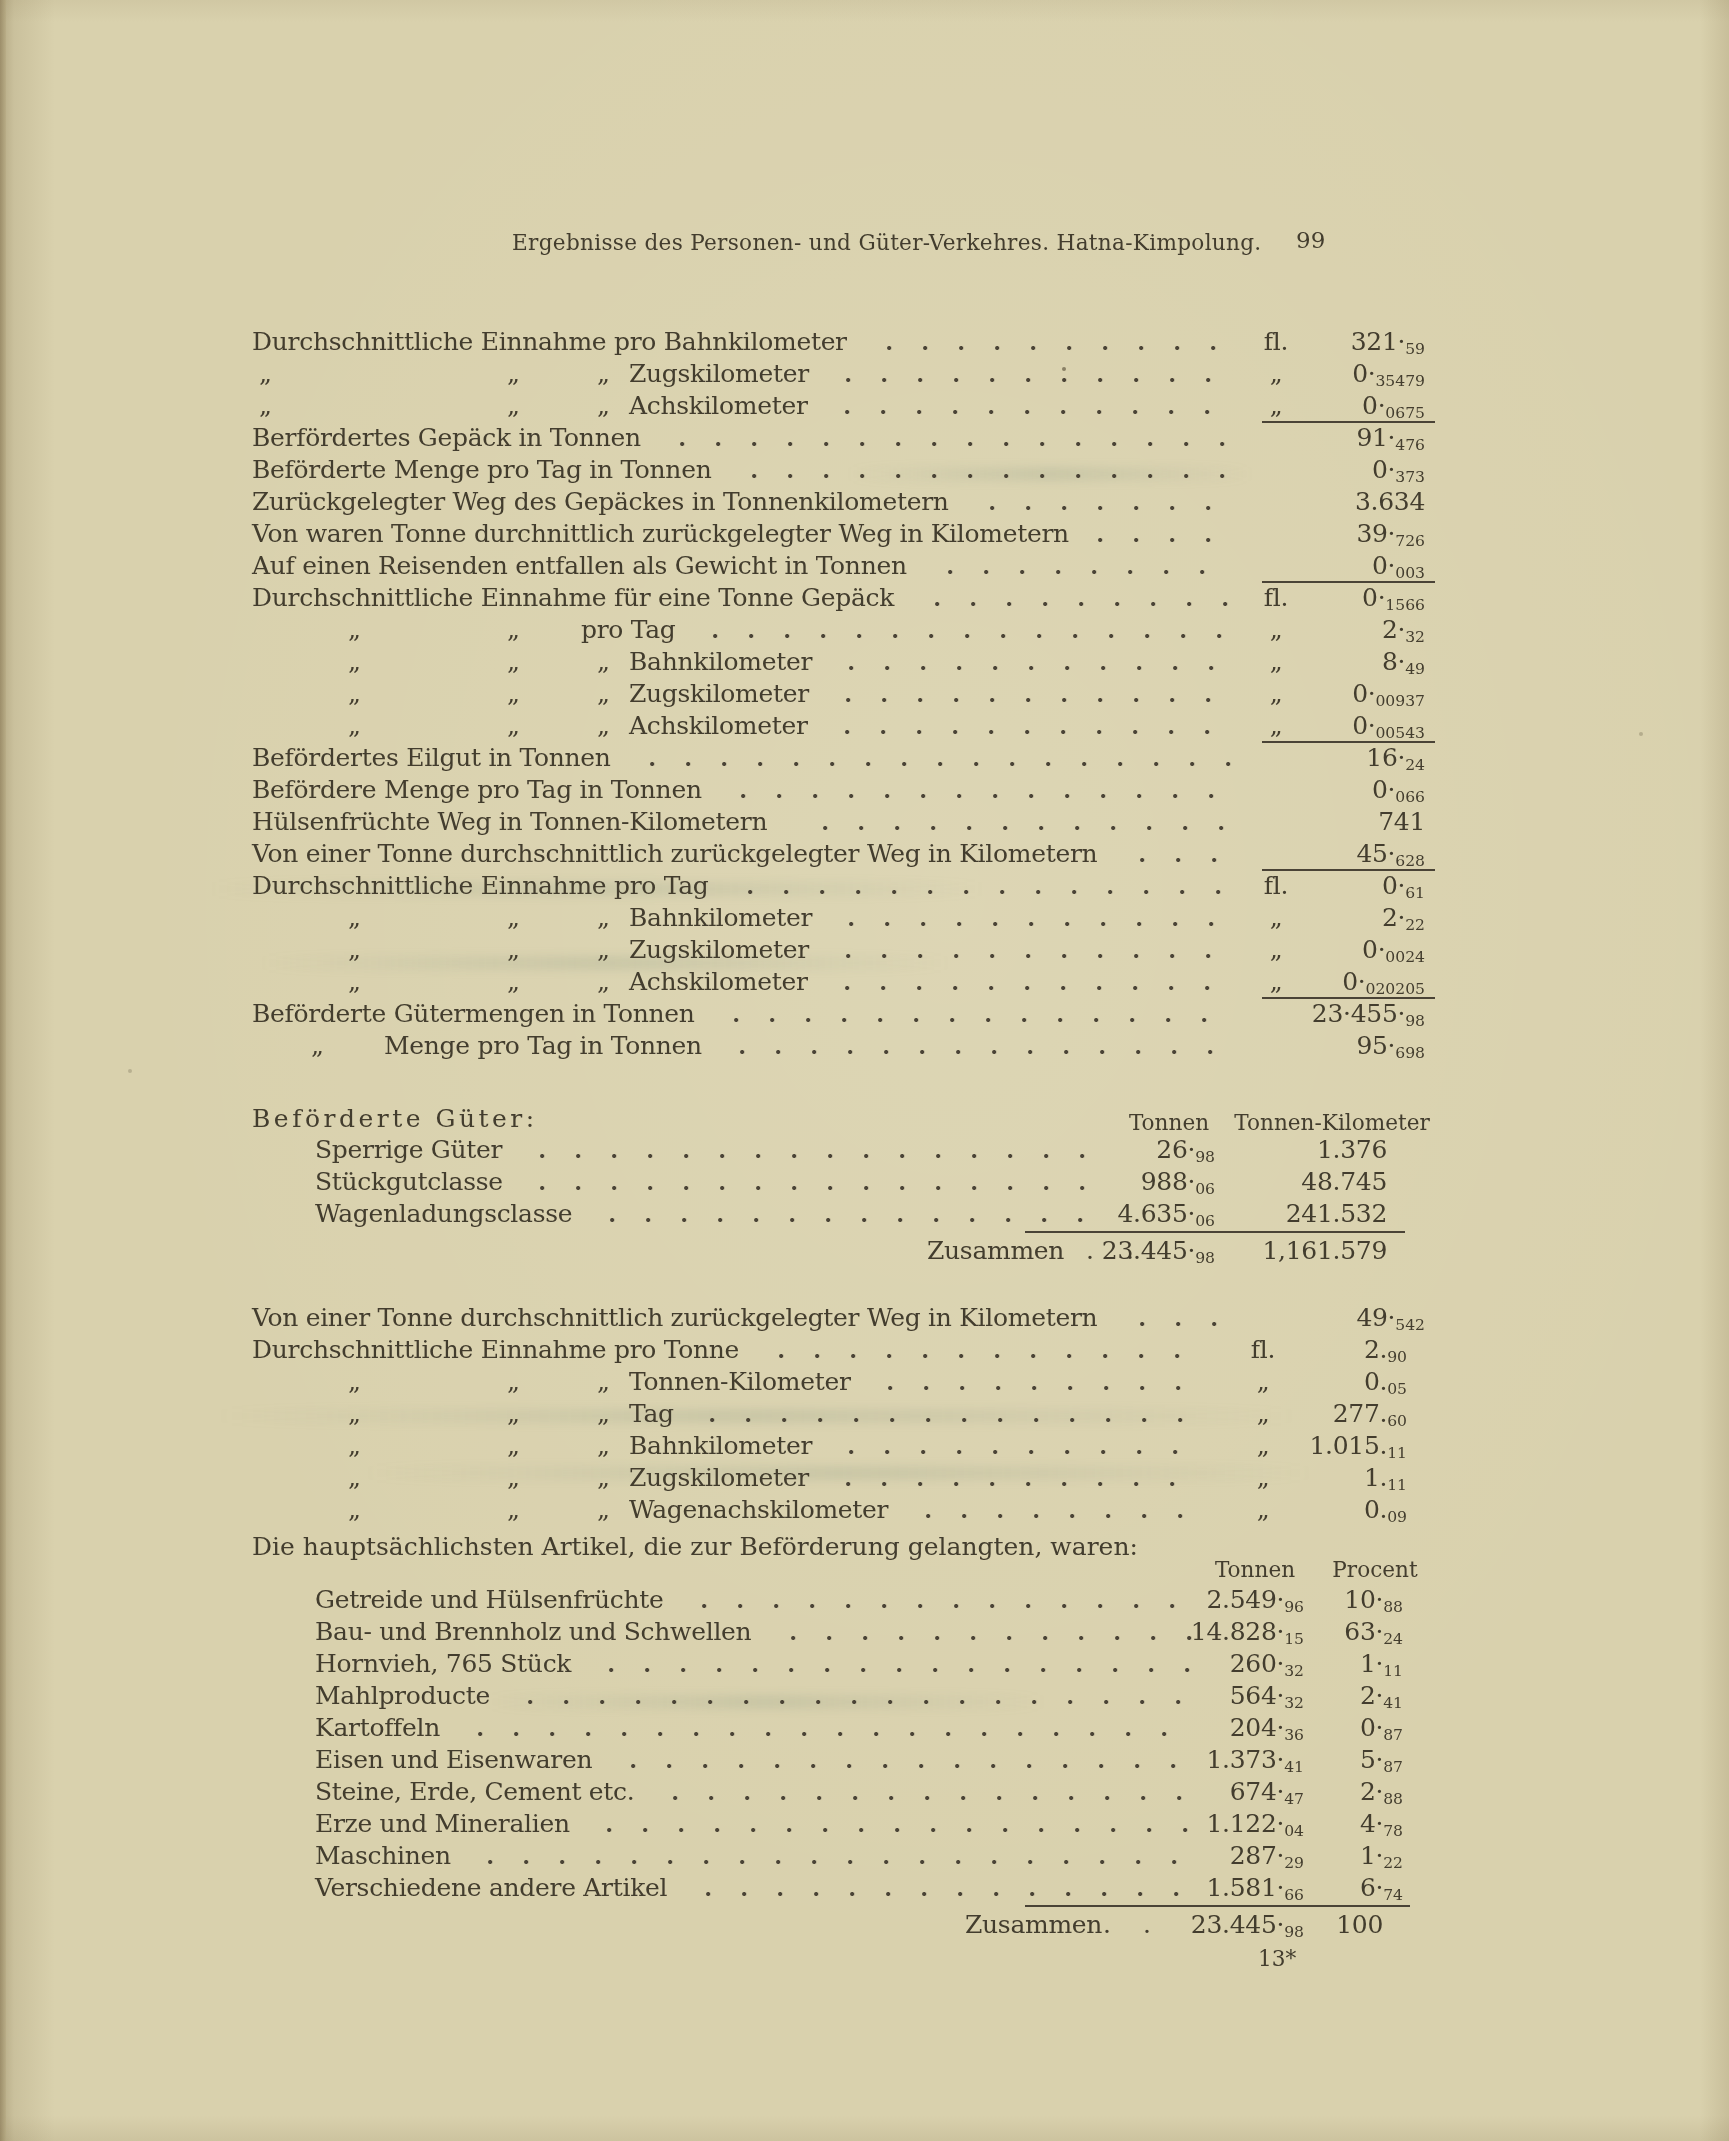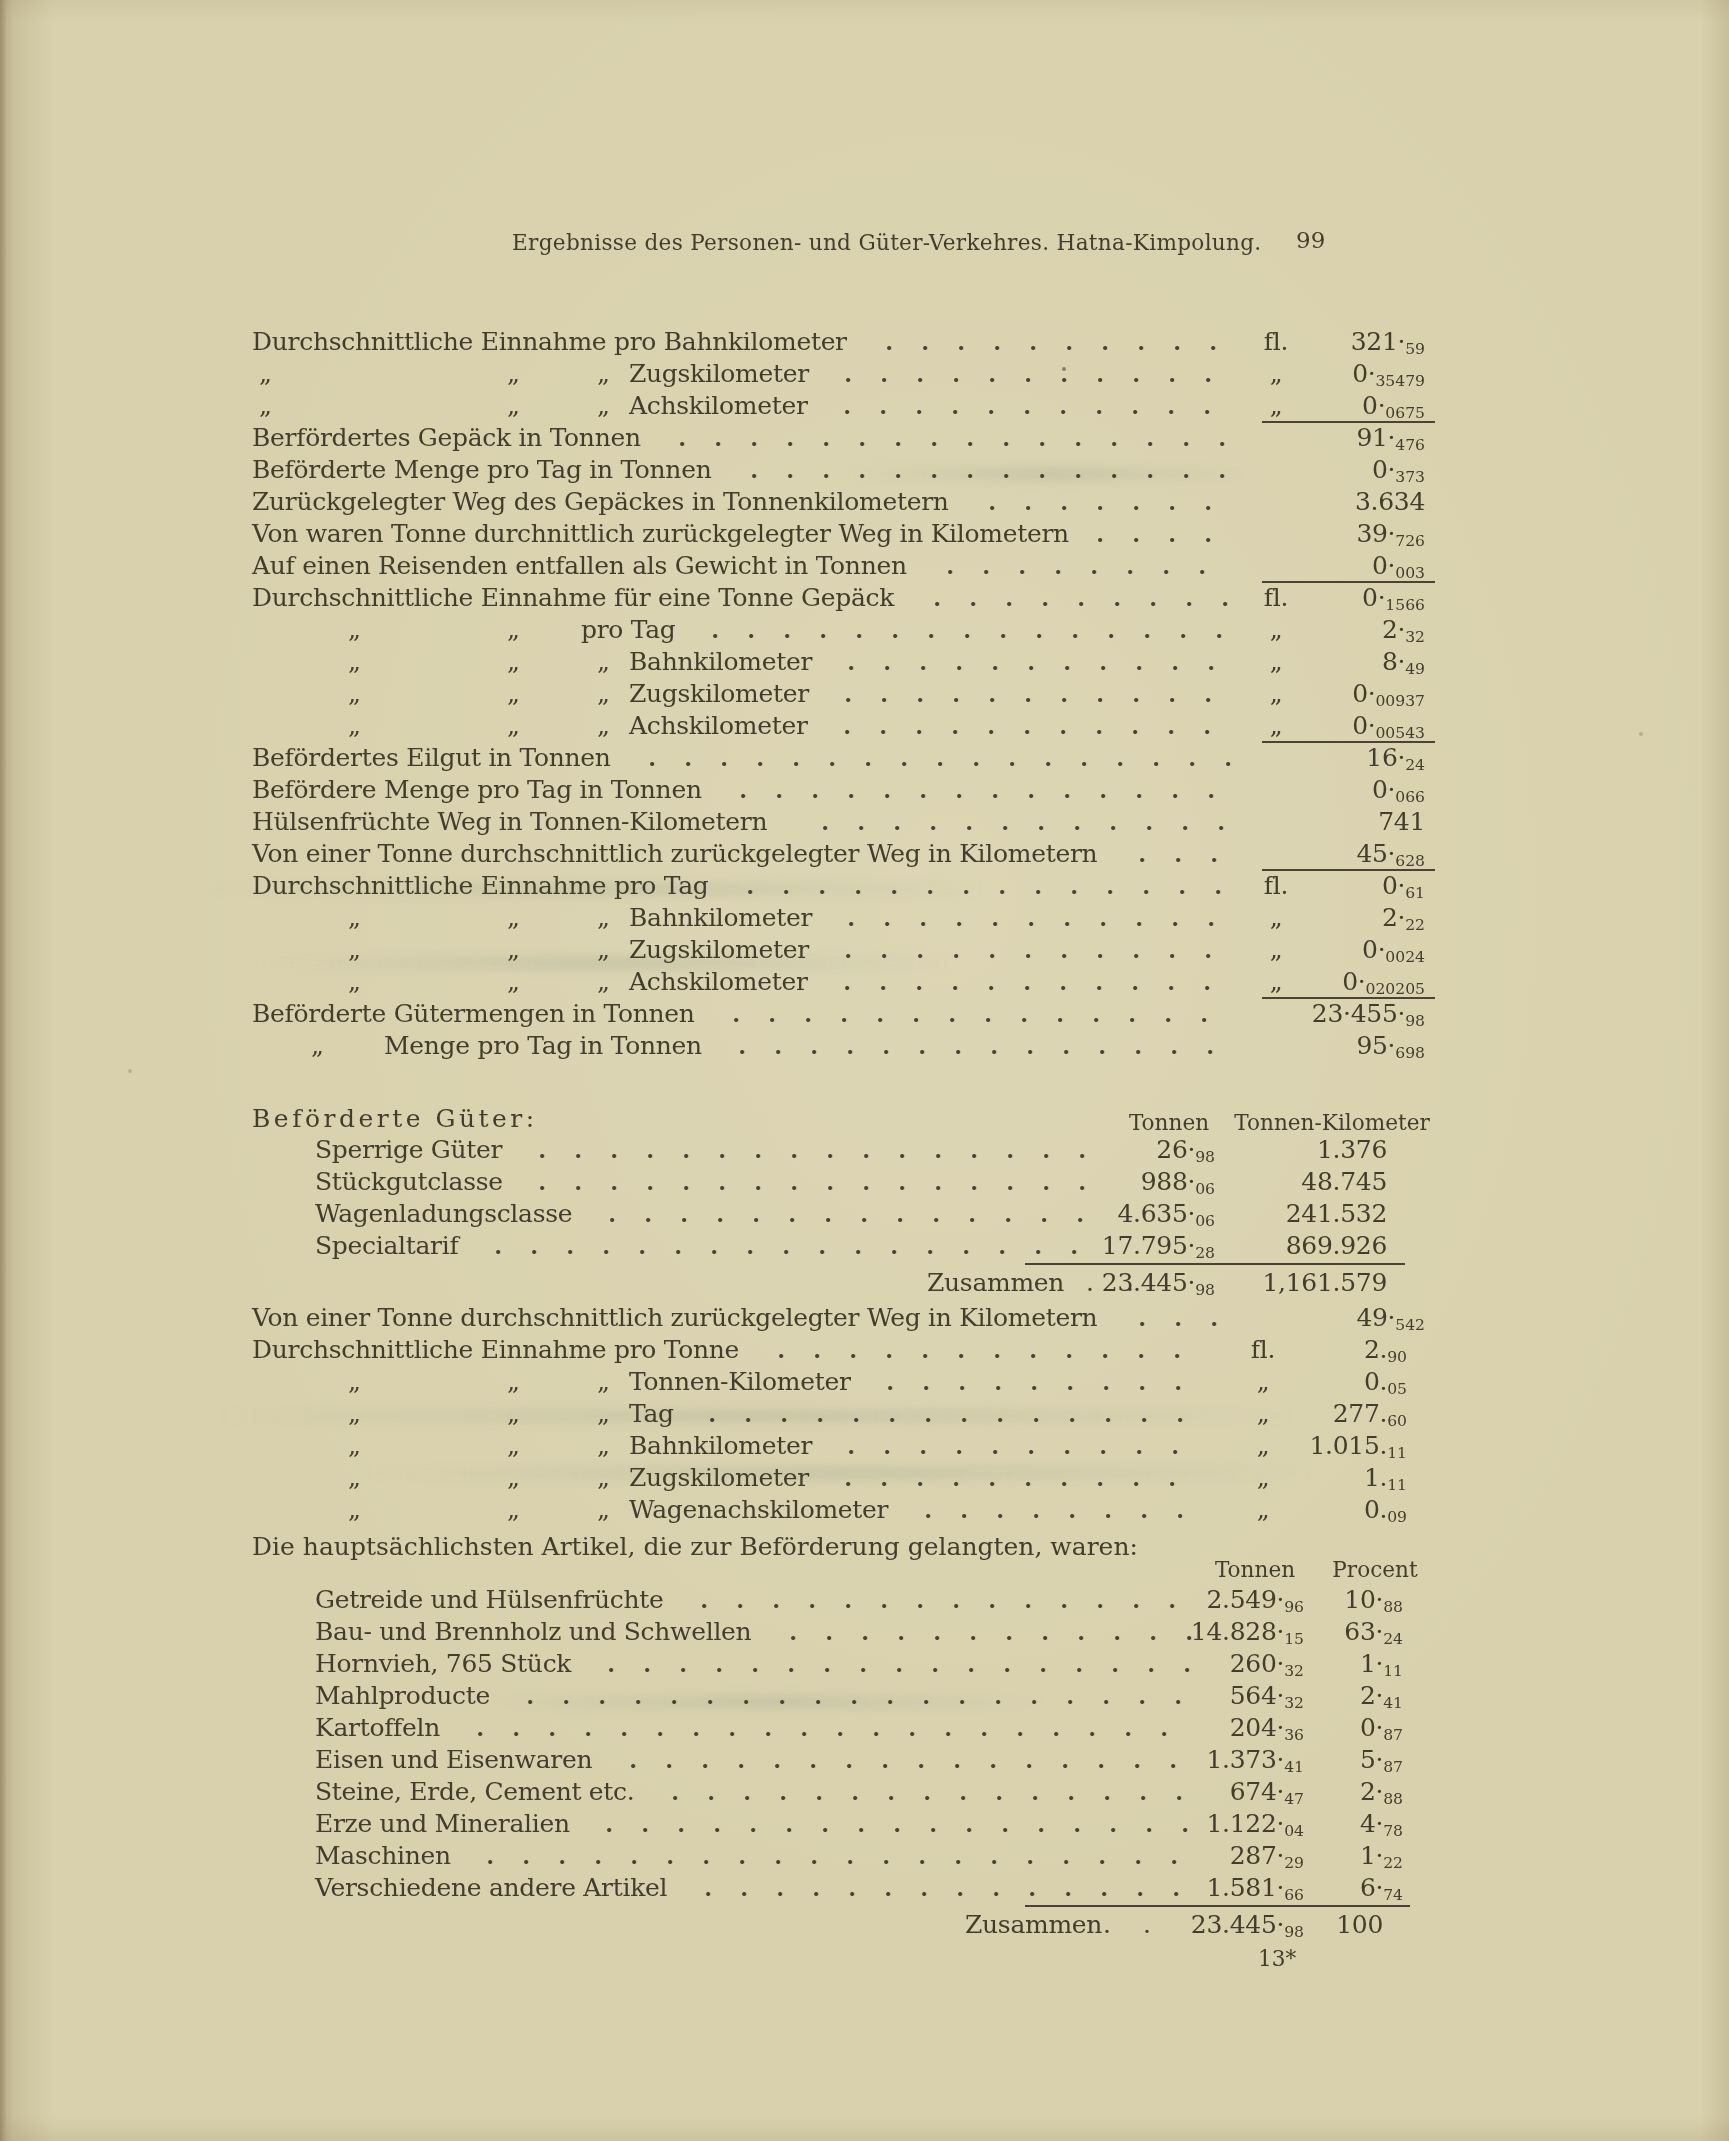--- a/index.html
+++ b/index.html
@@ -256,26 +256,20 @@
         <div class="leader" style="left: 519px;"></div>
         <span class="val v1">988·<span class="sb">06</span></span>
         <span class="val v2">48.745</span>
       </div>
       <div class="row tbl1r">
         <span class="seg I">Wagenladungsclasse</span>
         <div class="leader" style="left: 589px;"></div>
         <span class="val v1">4.635·<span class="sb">06</span></span>
         <span class="val v2">241.532</span>
       </div>
-      <div class="row tbl1r">
-        <span class="seg I">Specialtarif</span>
-        <div class="leader" style="left: 475px;"></div>
-        <span class="val v1">17.795·<span class="sb">28</span></span>
-        <span class="val v2">869.926</span>
-      </div>
       <div class="row tbl1r sum">
         <div class="sumrule"></div>
         <span class="seg Z1">Zusammen</span>
         <span class="seg ZD">. .</span>
         <span class="val v1">23.445·<span class="sb">98</span></span>
         <span class="val v2">1,161.579</span>
       </div>
     </div>
 
   <div id="list2" class="rows" style="top:1302px;">

